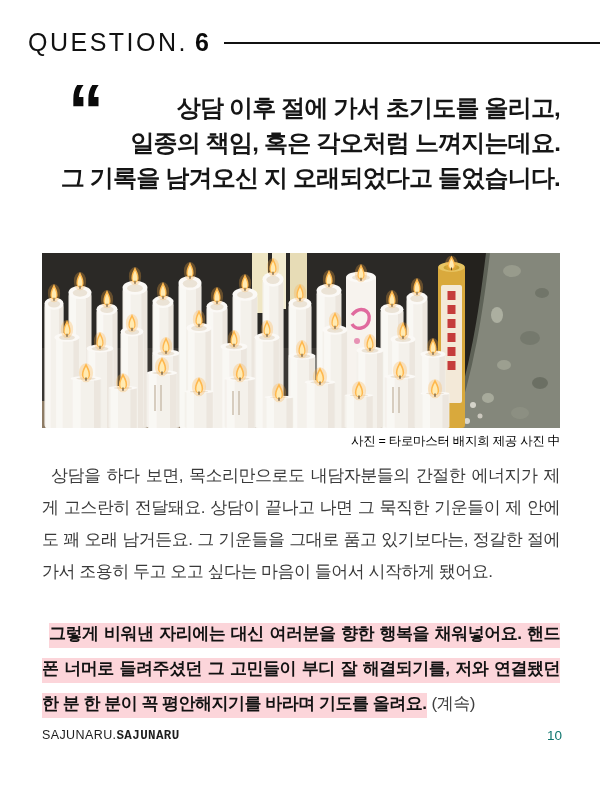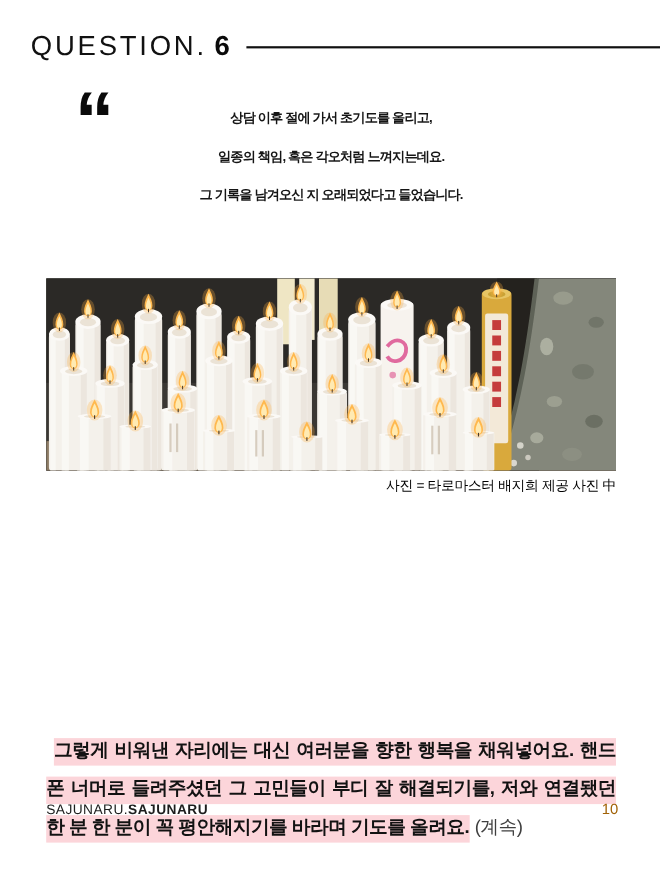--- a/index.html
+++ b/index.html
@@ -9,43 +9,43 @@
     font-family:"Liberation Sans", sans-serif; overflow:hidden;
   }
   
   .header { position:absolute; left:28px; top:28px; right:0; display:flex; align-items:center; }
   .header-label { font-size:25px; font-weight:300; letter-spacing:2.5px; color:#111; }
   .header-num { font-size:25px; font-weight:800; color:#0a0a0a; margin-left:7px; letter-spacing:1px; }
   .header-line { flex:1; height:2px; background:#111; margin-left:14px; }
   
   .quote { position:absolute; left:42px; top:90px; width:518px; }
   .quote-mark { position:absolute; left:26px; top:-16px; font-size:72px; font-weight:900; color:#0a0a0a; line-height:1; letter-spacing:-4px; }
-  .quote-lines { text-align:center; font-size:12px; font-weight:800; line-height:35px; color:#151515; letter-spacing:-0.8px; }
+  .quote-lines { text-align:right; font-size:24px; font-weight:800; line-height:35px; color:#151515; letter-spacing:-0.8px; }
   
   .photo { position:absolute; left:42px; top:253px; width:518px; height:175px; overflow:hidden; background:#35332f; }
   .caption { position:absolute; right:40px; top:433px; font-size:12.5px; color:#000000; letter-spacing:-0.3px; }
   
   .body-par {
     position:absolute; left:42px; top:460px; width:518px;
     font-size:17px; line-height:32px; color:#3a3a3a; letter-spacing:-0.5px;
     text-align:justify; text-indent:9px; word-break:normal;
   }
   
   .hl-par {
     position:absolute; left:42px; top:616px; width:518px;
     font-size:17px; line-height:35px; font-weight:700; color:#121212; letter-spacing:-0.5px;
-    text-align:justify; text-indent:7px;margin-top:48px;
+    text-align:justify; text-indent:7px;
   }
   .hl-mark { background:#fcd5da; padding:1px 0 5px 0; box-decoration-break:clone; -webkit-box-decoration-break:clone; }
   .hl-suffix { font-weight:400; color:#3f3f3f; margin-left:5px; }
   
   .footer { position:absolute; left:42px; right:38px; top:728px; display:flex; justify-content:space-between; align-items:center; }
   .footer-left { font-size:12.5px; color:#1d1d1d; letter-spacing:0.4px; }
-  .footer-left b { font-weight:800; }
-  .page-num { font-size:13.5px; color:#a16207; }
+  .footer-left b { font-weight:800;font-family:Liberation Mono, monospace; }
+  .page-num { font-size:13.5px; color:#0f766e; }
 </style>
 </head>
 <body>
 
 <div class="page">
 
   <div class="header">
     <span class="header-label">QUESTION.</span>
     <span class="header-num">6</span>
     <div class="header-line"></div>
@@ -204,20 +204,21 @@
       <use href="#fl" x="229.5" y="128" width="15" height="22"></use>
       <use href="#fl" x="270.5" y="112" width="15" height="22"></use>
       <use href="#fl" x="309.5" y="126" width="15" height="22"></use>
       <use href="#fl" x="350.5" y="106" width="15" height="22"></use>
       <use href="#fl" x="385.5" y="124" width="15" height="22"></use>
     </svg>
   </div>
 
   <div class="caption">사진 = 타로마스터 배지희 제공 사진 中</div>
 
+  <p class="body-par">상담을 하다 보면, 목소리만으로도 내담자분들의 간절한 에너지가 제게 고스란히 전달돼요. 상담이 끝나고 나면 그 묵직한 기운들이 제 안에도 꽤 오래 남거든요. 그 기운들을 그대로 품고 있기보다는, 정갈한 절에 가서 조용히 두고 오고 싶다는 마음이 들어서 시작하게 됐어요.</p>
 
   <p class="hl-par"><span class="hl-mark">그렇게 비워낸 자리에는 대신 여러분을 향한 행복을 채워넣어요. 핸드폰 너머로 들려주셨던 그 고민들이 부디 잘 해결되기를, 저와 연결됐던 한 분 한 분이 꼭 평안해지기를 바라며 기도를 올려요.</span><span class="hl-suffix">(계속)</span></p>
 
   <div class="footer">
     <div class="footer-left"><span>SAJUNARU.</span><b>SAJUNARU</b></div>
     <div class="page-num">10</div>
   </div>
 
 </div>
 

